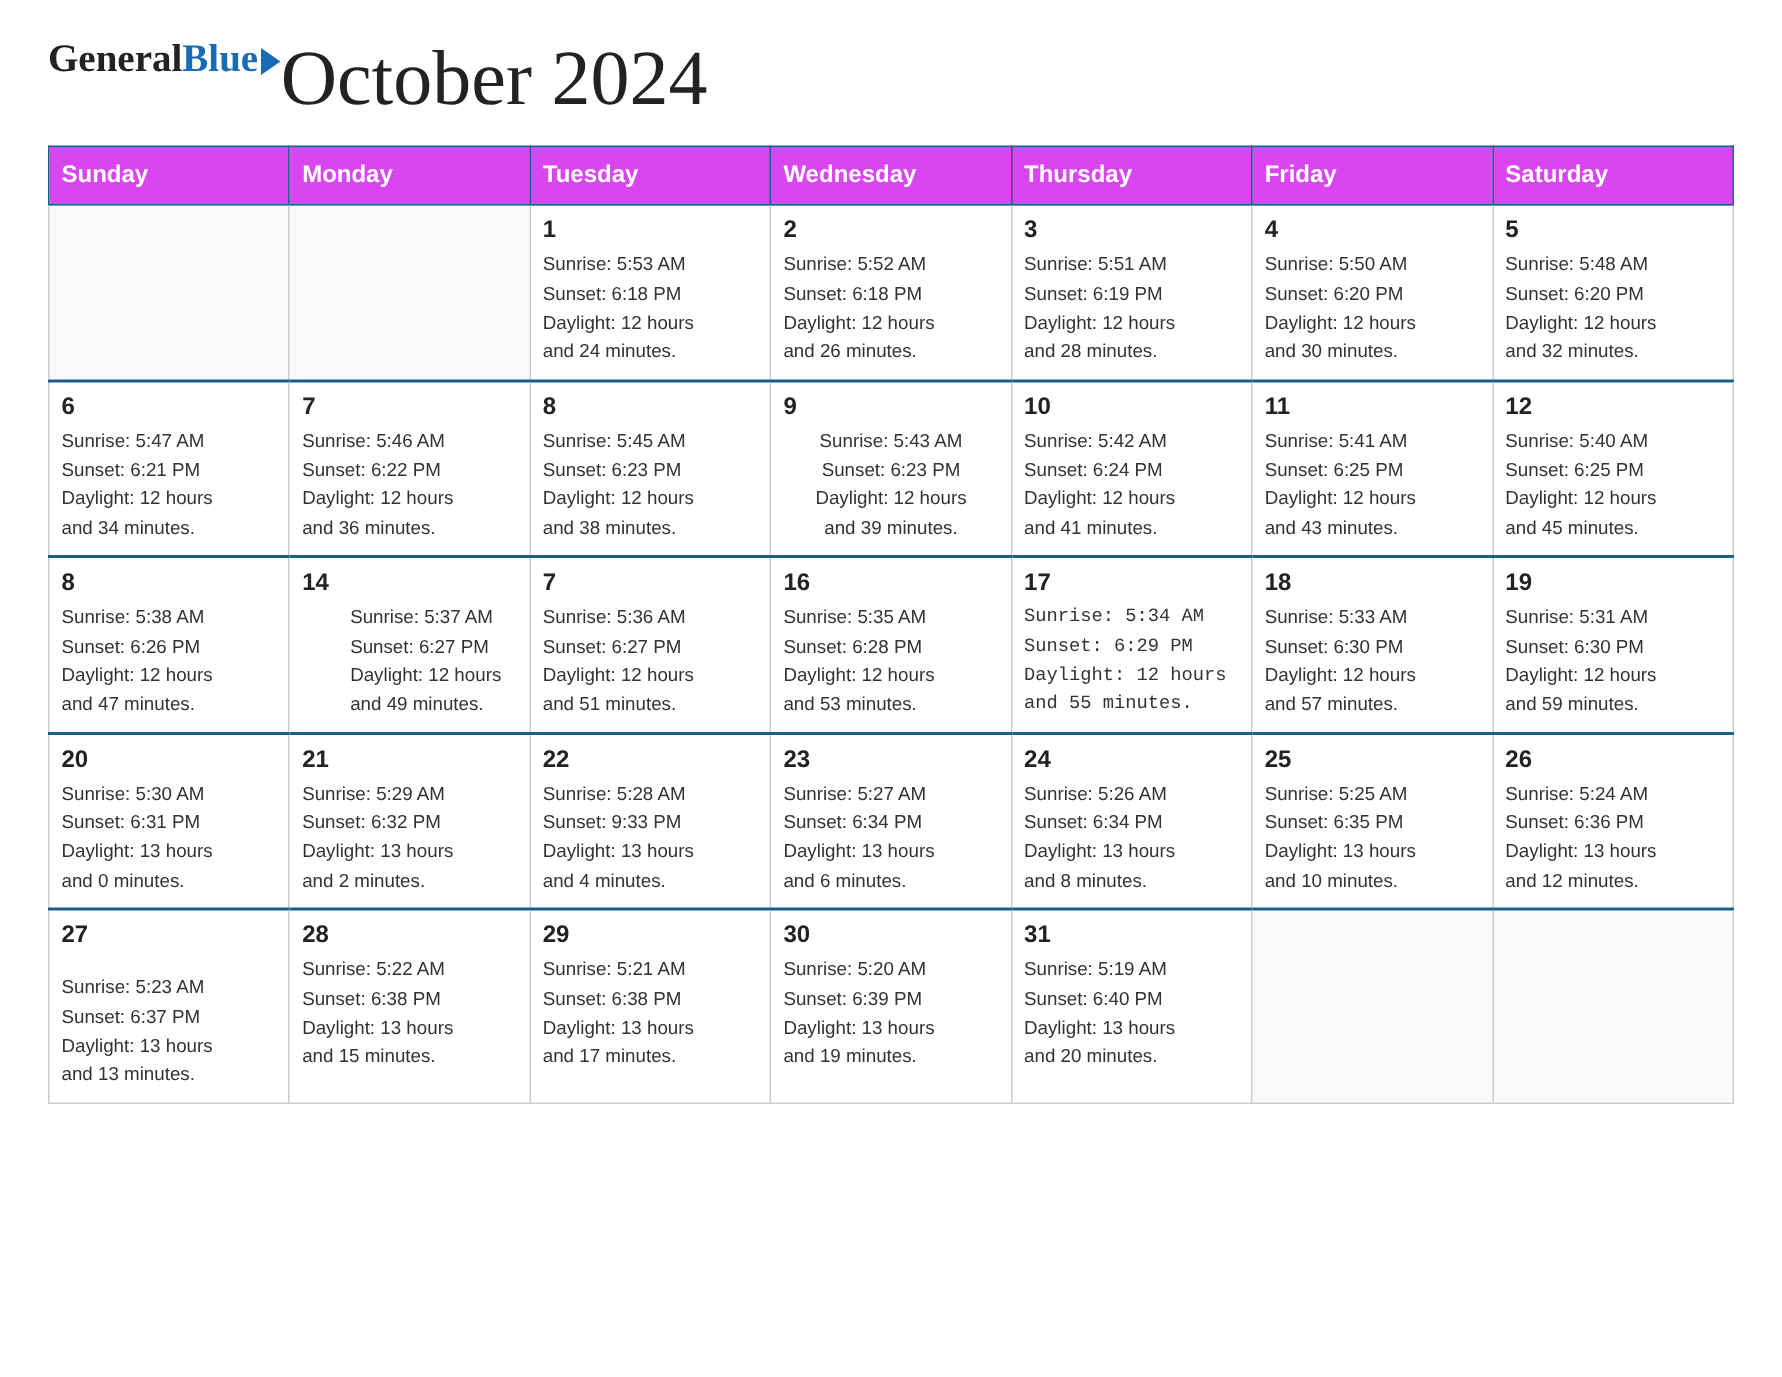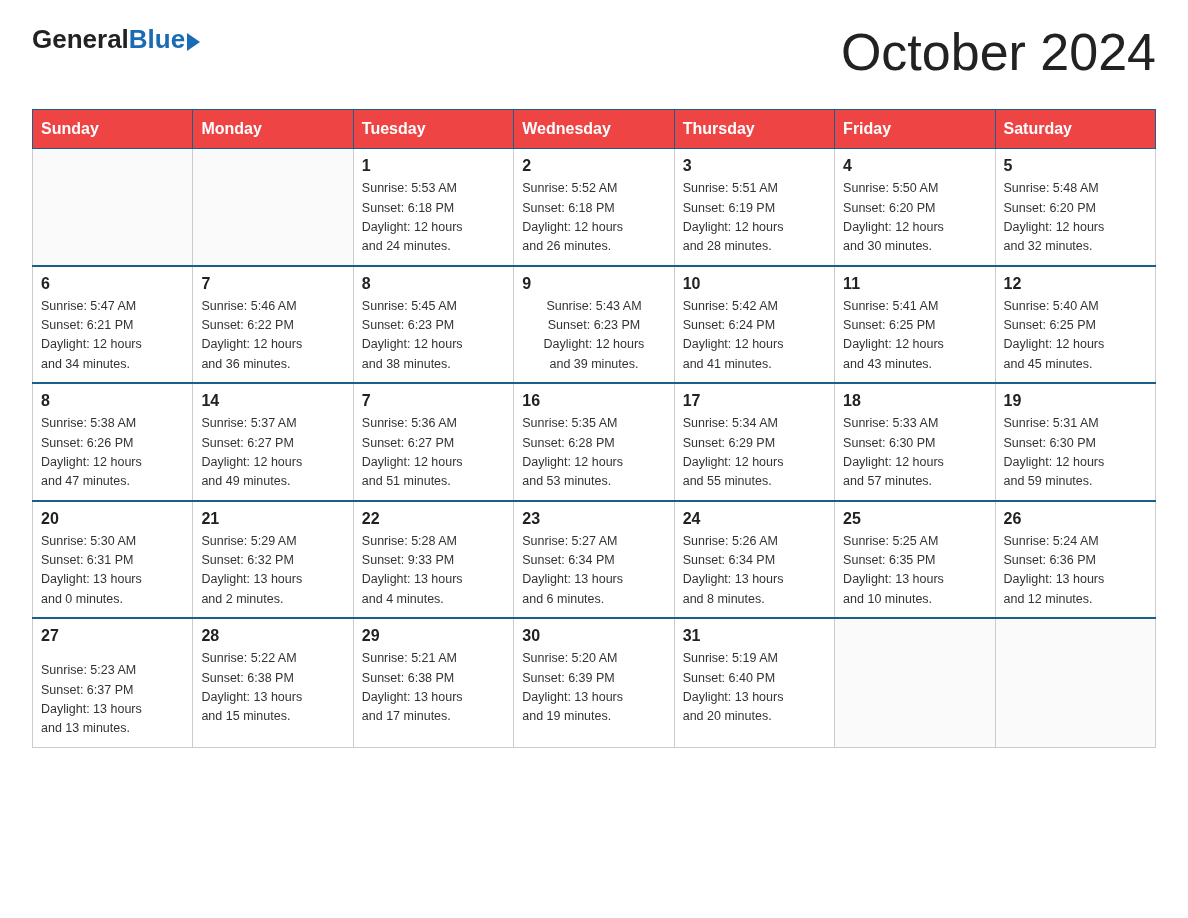--- a/index.html
+++ b/index.html
@@ -5,23 +5,24 @@
     * { box-sizing: border-box; margin: 0; padding: 0; }
     body {
       font-family: Arial, sans-serif;
       background: #fff;
       padding: 24px 32px;
       width: 1188px;
       min-height: 918px;
     }
     .header {
       display: flex;
-      justify-content: space-between;
+      justify-content: flex-start;
       align-items: flex-start;
-      margin-bottom: 28px;
+      margin-bottom: 16px;
+      font-family: Liberation Serif, serif;
     }
     .logo {
       display: flex;
       align-items: center;
       gap: 0;
     }
     .logo-text-general {
       font-size: 26px;
       font-weight: bold;
       color: #222;
@@ -53,21 +54,21 @@
       font-size: 20px;
       color: #555;
       margin-top: 4px;
     }
     .calendar {
       width: 100%;
       border-collapse: collapse;
       border: 1px solid #999;
     }
     .calendar th {
-      background: #ef4444;
+      background: #d946ef;
       color: #fff;
       font-size: 16px;
       font-weight: bold;
       padding: 10px 8px;
       text-align: left;
       border: 1px solid #1a5f8a;
     }
     .calendar td {
       vertical-align: top;
       padding: 8px;
@@ -218,42 +219,42 @@
       <tr class="row-divider">
         <td>
           <span class="day-number">8</span>
           <div class="day-info" style="white-space: pre-line;">Sunrise: 5:38 AM
 Sunset: 6:26 PM
 Daylight: 12 hours
 and 47 minutes.</div>
         </td>
         <td>
           <span class="day-number">14</span>
-          <div class="day-info" style="white-space: pre-line;">Sunrise: 5:37 AM
+          <div class="day-info" style="white-space: pre-line; margin-left: 32px;">Sunrise: 5:37 AM
 Sunset: 6:27 PM
 Daylight: 12 hours
 and 49 minutes.</div>
         </td>
         <td>
           <span class="day-number">7</span>
           <div class="day-info" style="white-space: pre-line;">Sunrise: 5:36 AM
 Sunset: 6:27 PM
 Daylight: 12 hours
 and 51 minutes.</div>
         </td>
         <td>
           <span class="day-number">16</span>
           <div class="day-info" style="white-space: pre-line;">Sunrise: 5:35 AM
 Sunset: 6:28 PM
 Daylight: 12 hours
 and 53 minutes.</div>
         </td>
         <td>
           <span class="day-number">17</span>
-          <div class="day-info" style="white-space: pre-line;">Sunrise: 5:34 AM
+          <div class="day-info" style="white-space: pre-line; font-family: Liberation Mono, monospace;">Sunrise: 5:34 AM
 Sunset: 6:29 PM
 Daylight: 12 hours
 and 55 minutes.</div>
         </td>
         <td>
           <span class="day-number">18</span>
           <div class="day-info" style="white-space: pre-line;">Sunrise: 5:33 AM
 Sunset: 6:30 PM
 Daylight: 12 hours
 and 57 minutes.</div>

